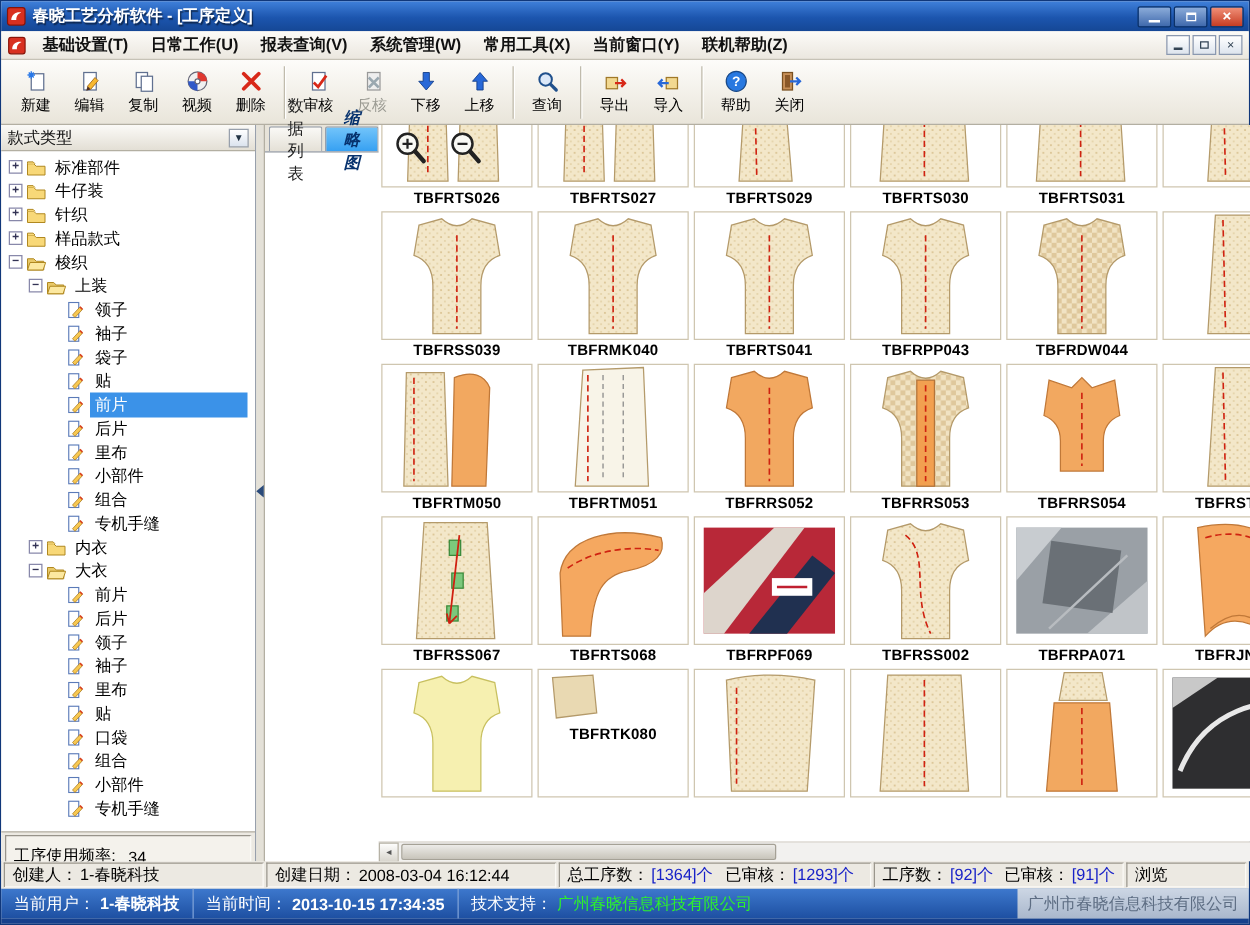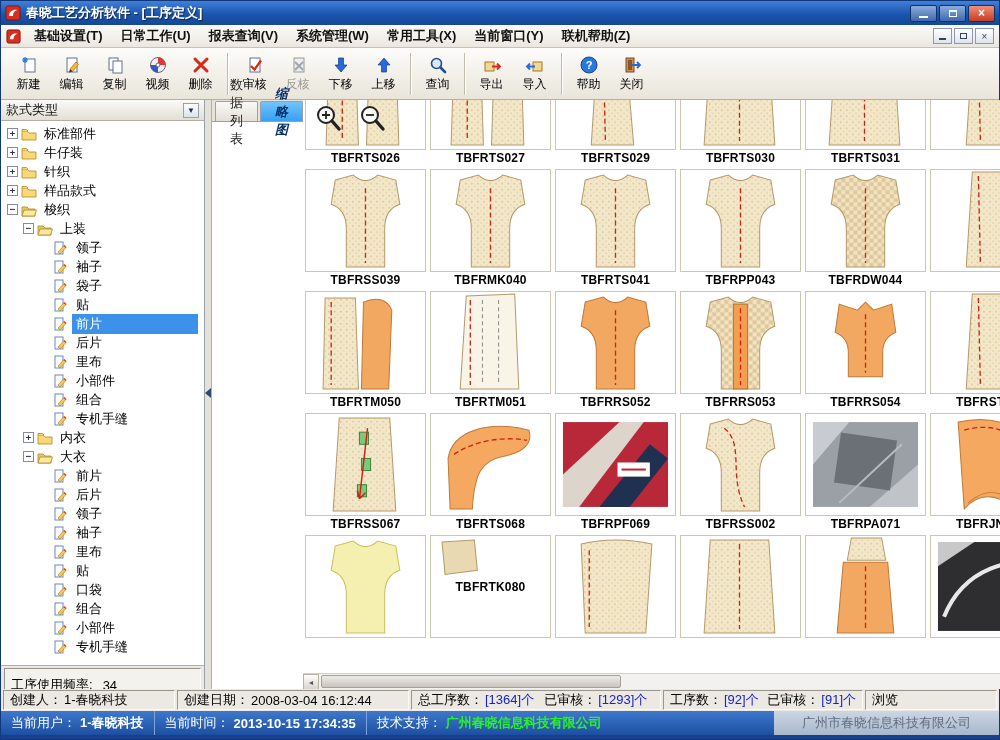--- a/index.html
+++ b/index.html
@@ -76,27 +76,27 @@
   .scroll-btn { width:16px; height:16px; flex:0 0 16px; background:linear-gradient(#fdfdfc,#d9d6ce); border:1px solid #b6b2a6; display:flex; align-items:center; justify-content:center; font-size:7px; color:#555; }
   .vthumb { height:72px; margin:2px 1px; background:linear-gradient(90deg,#ecebe8,#c9c5bb); border:1px solid #a5a196; border-radius:2px; }
   .hthumb { width:300px; margin:1px 2px; background:linear-gradient(#ecebe8,#c9c5bb); border:1px solid #a5a196; border-radius:2px; }
   .scroll-space { flex:1; }
   .scroll-corner { width:16px; height:16px; background:#e9e6df; }
 
   
   .status1 { height:22px; flex:0 0 22px; background:#ece9e2; display:flex; align-items:stretch; padding:1px 2px; gap:2px; font-size:13px; }
   .s1seg { border:1px solid; border-color:#9a968c #fbfaf6 #fbfaf6 #9a968c; display:flex; align-items:center; padding:0 6px; gap:2px; white-space:nowrap; overflow:hidden; }
   .s1seg .num { color:#1822c8; }
-  .seg-creator { width:172px; } .seg-date { width:232px; } .seg-total { width:250px; } .seg-count { width:200px; } .seg-mode { flex:1; }
+  .seg-creator { width:208px; } .seg-date { width:232px; } .seg-total { width:250px; } .seg-count { width:200px; } .seg-mode { flex:1; }
 
   .status2 { height:24px; flex:0 0 24px; background:linear-gradient(#3d78cd,#1d4fa1); display:flex; align-items:stretch; font-size:13px; color:#fff;text-align:center; }
   .s2seg { display:flex; align-items:center; padding:0 10px; gap:4px; border-right:1px solid #7fa2d8; white-space:nowrap; }
   .s2seg .val { color:#ffffff; font-weight:bold; }
-  .s2seg .support { color:#2df02d; font-weight:bold; }
-  .right-co { margin-left:auto; display:flex; align-items:center; padding:0 28px; background:linear-gradient(#ccd6e4,#a9b7cc); color:#5d6d83; font-size:13px; }
+  .s2seg .support { color:#2df02d; font-weight:normal; }
+  .right-co { margin-left:auto; display:flex; align-items:center; padding:0 8px; background:linear-gradient(#ccd6e4,#a9b7cc); color:#5d6d83; font-size:13px; }
   .bottom-strip { height:4px; flex:0 0 4px; background:#16408c; }
 </style>
 </head>
 <body>
 
 <svg width="0" height="0" style="position:absolute" aria-hidden="true">
   <defs>
     <pattern id="patDots" width="6" height="6" patternUnits="userSpaceOnUse">
       <rect width="6" height="6" fill="#f3e7c9"></rect>
       <circle cx="1.5" cy="1.5" r="0.8" fill="#d8c08e"></circle>

